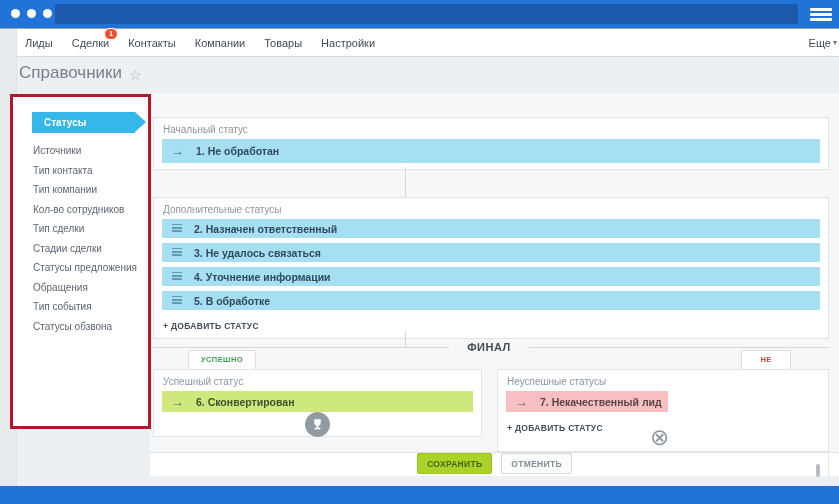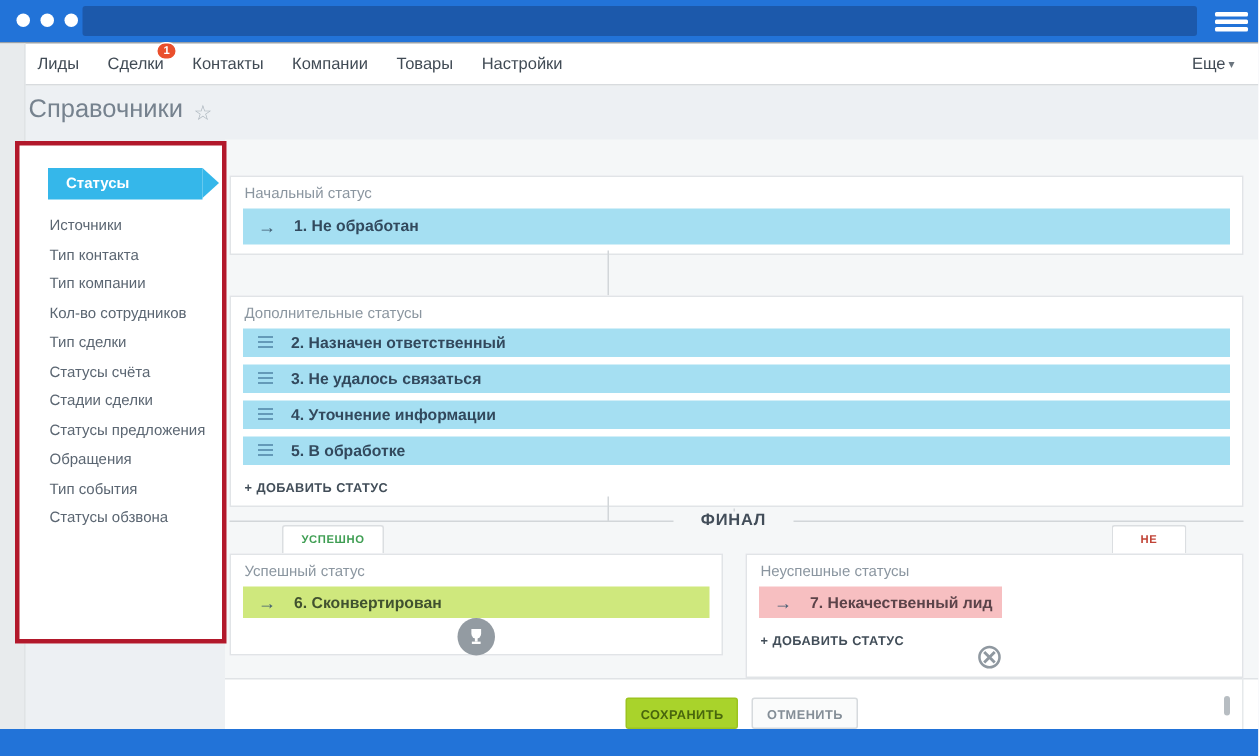--- a/index.html
+++ b/index.html
@@ -13,21 +13,21 @@
   .win-dot{width:9px;height:9px;border-radius:50%;background:#fff}
   .addressbar{position:absolute;left:55px;top:4px;width:743px;height:20px;background:#1c59ab;border-radius:2px;cursor:text}
   .burger{position:absolute;right:7px;top:8px;width:22px;height:13px;display:flex;flex-direction:column;justify-content:space-between;cursor:pointer}
   .burger i{display:block;height:3px;background:#fff;border-radius:1px}
 
   
   .navbar{position:absolute;left:0;top:28px;width:839px;height:29px;background:#fff;border-top:1px solid #9aa1a8;border-bottom:1px solid #d8dbde}
   .nav-items{position:absolute;left:25px;top:0;height:100%;display:flex;align-items:center;gap:19px}
   .nav-item{font-size:11px;color:#414b55;position:relative;cursor:pointer;white-space:nowrap}
   .nav-badge{position:absolute;top:-9px;right:-9px;background:#ea4f2c;color:#fff;font-size:7.5px;font-weight:bold;text-align:center;border-radius:7px;padding:1px 4px;border:1px solid #fff;line-height:8px}
-  .nav-more{position:absolute;right:16px;top:0;height:100%;display:flex;align-items:center;font-size:11px;color:#414b55;cursor:pointer;gap:2px}
+  .nav-more{position:absolute;right:2px;top:0;height:100%;display:flex;align-items:center;font-size:11px;color:#414b55;cursor:pointer;gap:2px}
   .nav-more .caret{font-size:8px;color:#6b757e}
 
   .left-strip{position:absolute;left:0;top:29px;width:17px;height:457px;background:#e8ebed;border-right:1px solid #e0e3e5}
 
   
   .page-title{position:absolute;left:19px;top:63px;font-size:17px;color:#76828e;display:flex;align-items:flex-end;gap:7px}
   .fav-star{color:#a9b3bb;font-size:14px;cursor:pointer}
 
   
   .sidebar-box{position:absolute;left:10px;top:94px;width:141px;height:335px;background:#fff;border:3px solid #b2182b;z-index:5}
@@ -64,21 +64,21 @@
   .tab-fail{left:741px;width:50px;color:#c14437}
 
   .panel-success{left:153px;top:369px;width:329px;height:68px}
   .panel-fail{left:497px;top:369px;width:332px;height:83px}
 
   .trophy-wrap{position:absolute;left:305px;top:412px;width:25px;height:25px;border-radius:50%;background:#939ba2;display:flex;align-items:center;justify-content:center;z-index:3}
   .trophy-wrap svg{display:block}
   .fail-circle{position:absolute;left:650px;top:426px;font-size:23px;line-height:1;color:#8f98a0;z-index:3;background:transparent}
 
   
-  .footer{position:absolute;left:150px;top:452px;width:689px;height:34px;background:#fff;border-top:1px solid #e0e3e6;display:flex;align-items:flex-end;justify-content:center;gap:9px}
+  .footer{position:absolute;left:150px;top:452px;width:689px;height:24px;background:#fff;border-top:1px solid #e0e3e6;display:flex;align-items:flex-start;justify-content:center;gap:9px}
   .btn{height:21px;padding:0 9px;font-size:8.5px;font-weight:bold;letter-spacing:.3px;border-radius:2px;display:flex;align-items:center;cursor:pointer}
   .btn-save{background:#a9d32b;color:#48660d;border:1px solid #9cc41f}
   .btn-cancel{background:#fafbfb;color:#848e97;border:1px solid #d6dadd}
   .footer-vline{position:absolute;left:828px;top:452px;width:1px;height:34px;background:#e6e9eb}
   .scroll-thumb{position:absolute;left:816px;top:464px;width:4px;height:13px;background:#b7bdc2;border-radius:2px;cursor:pointer}
 
   .bottom-bar{position:absolute;left:0;top:486px;width:839px;height:18px;background:#2273d8}
 </style>
 </head>
 <body>
@@ -125,21 +125,20 @@
   </div>
 
   <div class="sidebar-box">
     <div class="sb-selected">Статусы</div>
     <div class="sb-items">
       <div class="sb-item">Источники</div>
       <div class="sb-item">Тип контакта</div>
       <div class="sb-item">Тип компании</div>
       <div class="sb-item">Кол-во сотрудников</div>
       <div class="sb-item">Тип сделки</div>
-      <div class="sb-item">Статусы счёта</div>
       <div class="sb-item">Стадии сделки</div>
       <div class="sb-item">Статусы предложения</div>
       <div class="sb-item">Обращения</div>
       <div class="sb-item">Тип события</div>
       <div class="sb-item">Статусы обзвона</div>
     </div>
   </div>
 
   <div class="main-area"></div>
 

